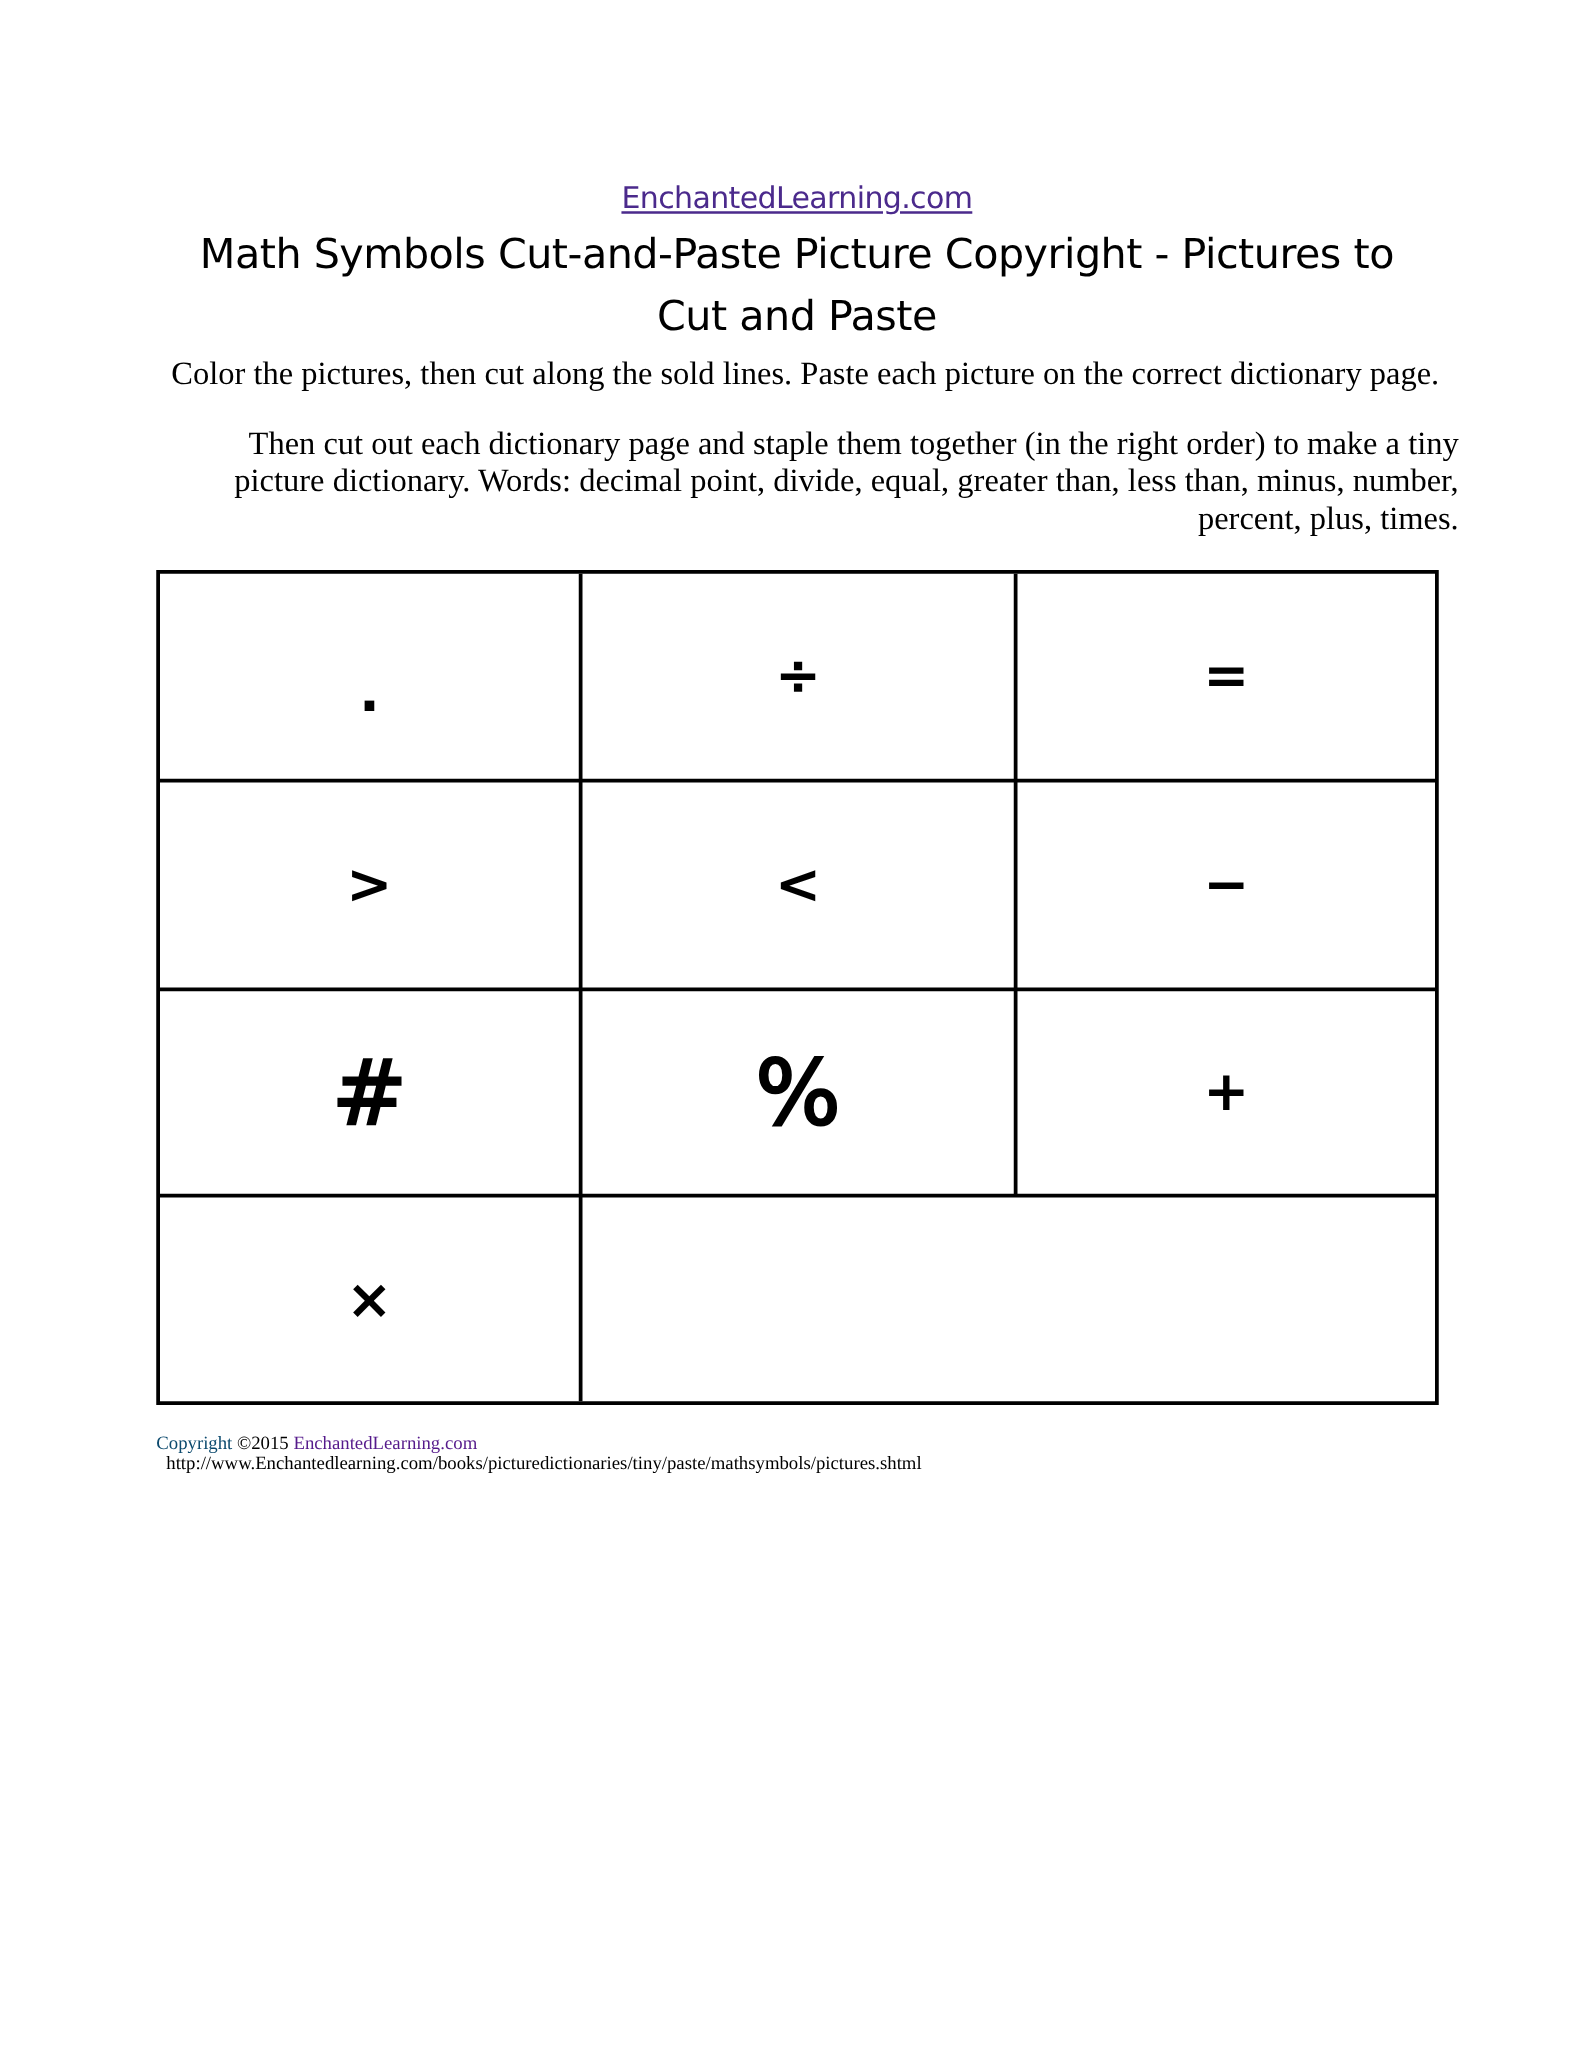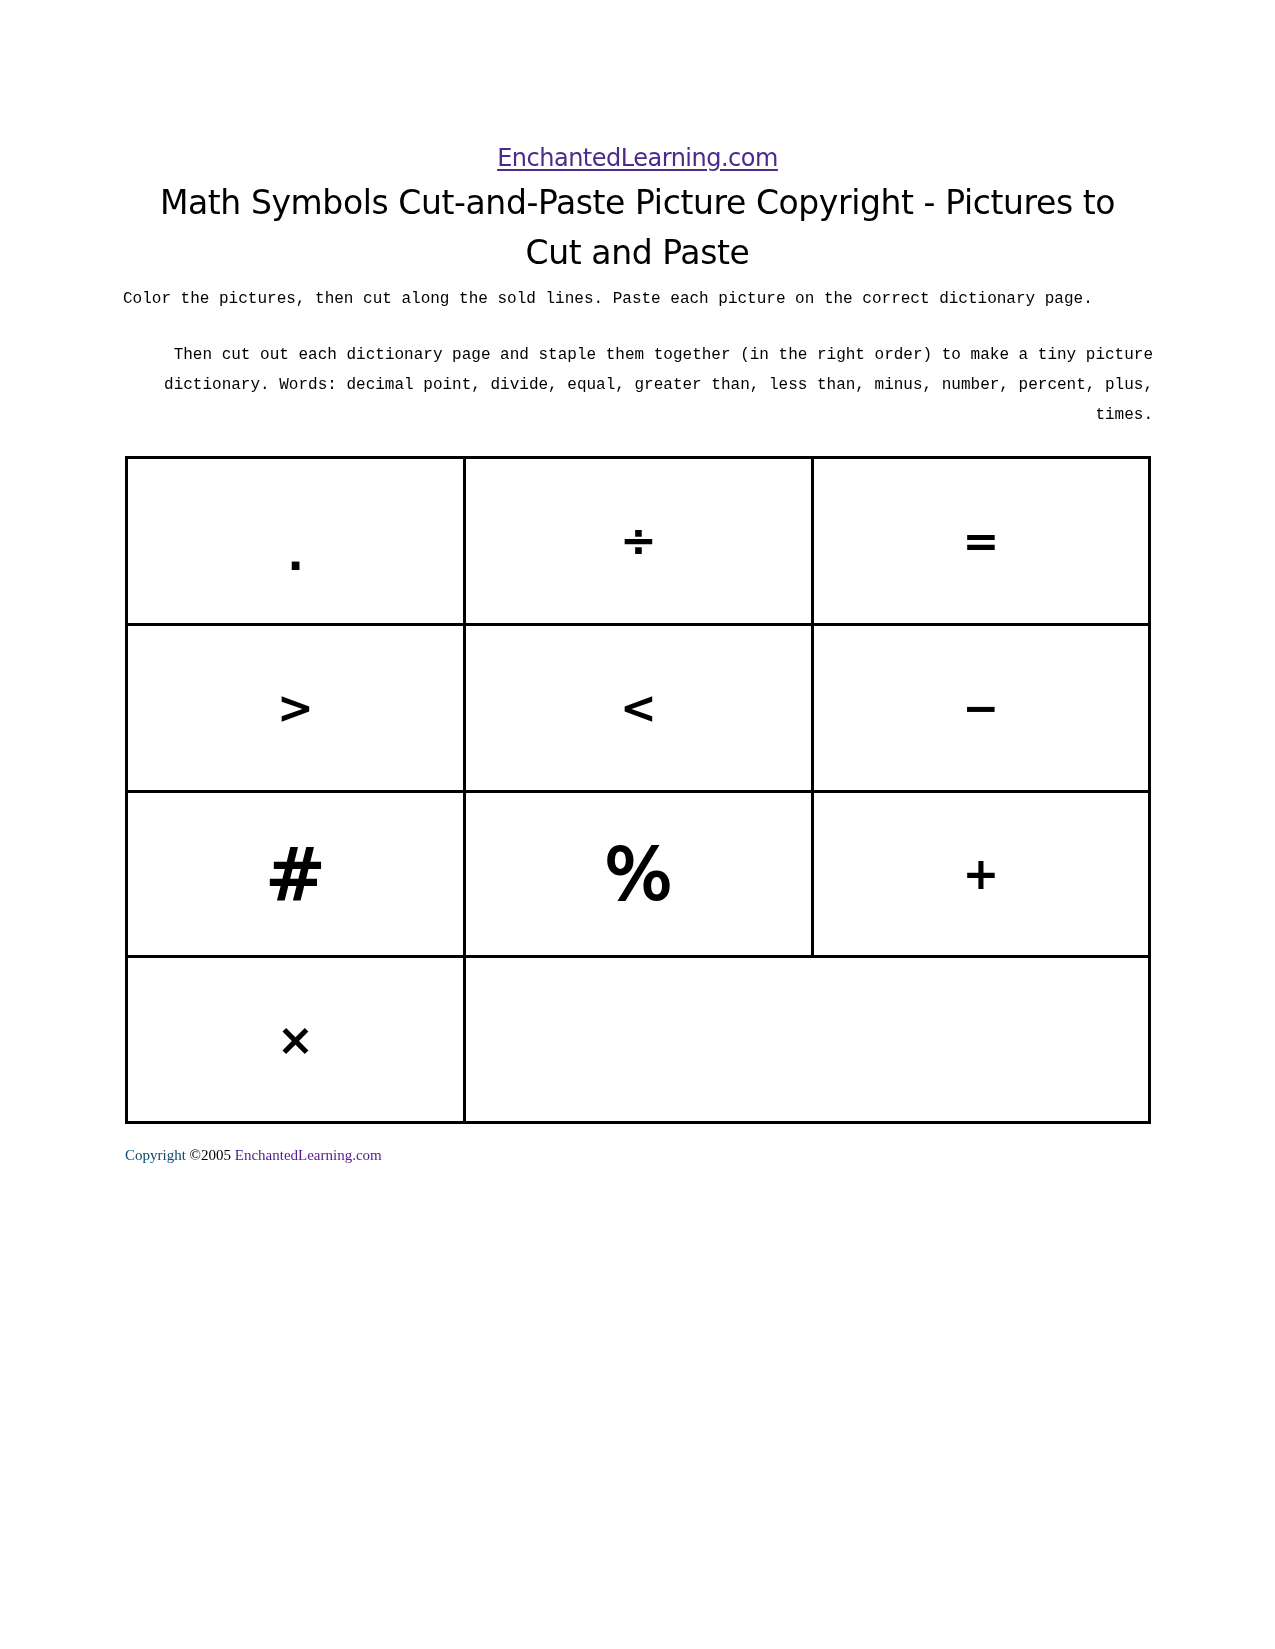--- a/index.html
+++ b/index.html
@@ -12,22 +12,22 @@
   }
   .site-link a { color: #4b2a8c; text-decoration: underline; text-underline-offset: 3px; }
 
   .title {
     position: absolute; left: 130px; width: 1015px; top: 178px;
     text-align: center; font-family: "DejaVu Sans", sans-serif; font-size: 33px;
     line-height: 50px; margin: 0; font-weight: normal; letter-spacing: -0.4px;
   }
 
   .para {
-    position: absolute; left: 123px; width: 1030px; margin: 0;
-    font-family: Liberation Mono, monospace; font-size: 16px; line-height: 30px;
+    position: absolute; left: 137px; width: 1030px; margin: 0;
+    font-family: Liberation Serif, serif; font-size: 26px; line-height: 30px;
   }
   .p1 { top: 284px; }
   .p2 { top: 340px; text-align: right; }
 
   .grid {
     position: absolute; left: 125px; top: 456px; width: 1026px; height: 668px;
     border: 3px solid #000; box-sizing: border-box;
   }
   .cell {
     position: absolute; box-sizing: border-box;
@@ -101,14 +101,15 @@
 
   <div class="cell" style="left:0; top:499px; width:335px; height:163px;">
     <span class="sym">×</span>
   </div>
   <div class="cell" style="left:338px; top:499px; width:682px; height:163px;">
     <span class="sym"></span>
   </div>
 </div>
 
 <div class="footer">
-  <a class="copy">Copyright</a><span> ©2005 </span><a class="site">EnchantedLearning.com</a>
+  <a class="copy">Copyright</a><span> ©2015 </span><a class="site">EnchantedLearning.com</a>
+  <span class="url">http://www.Enchantedlearning.com/books/picturedictionaries/tiny/paste/mathsymbols/pictures.shtml</span>
 </div>
 
 </body></html>

